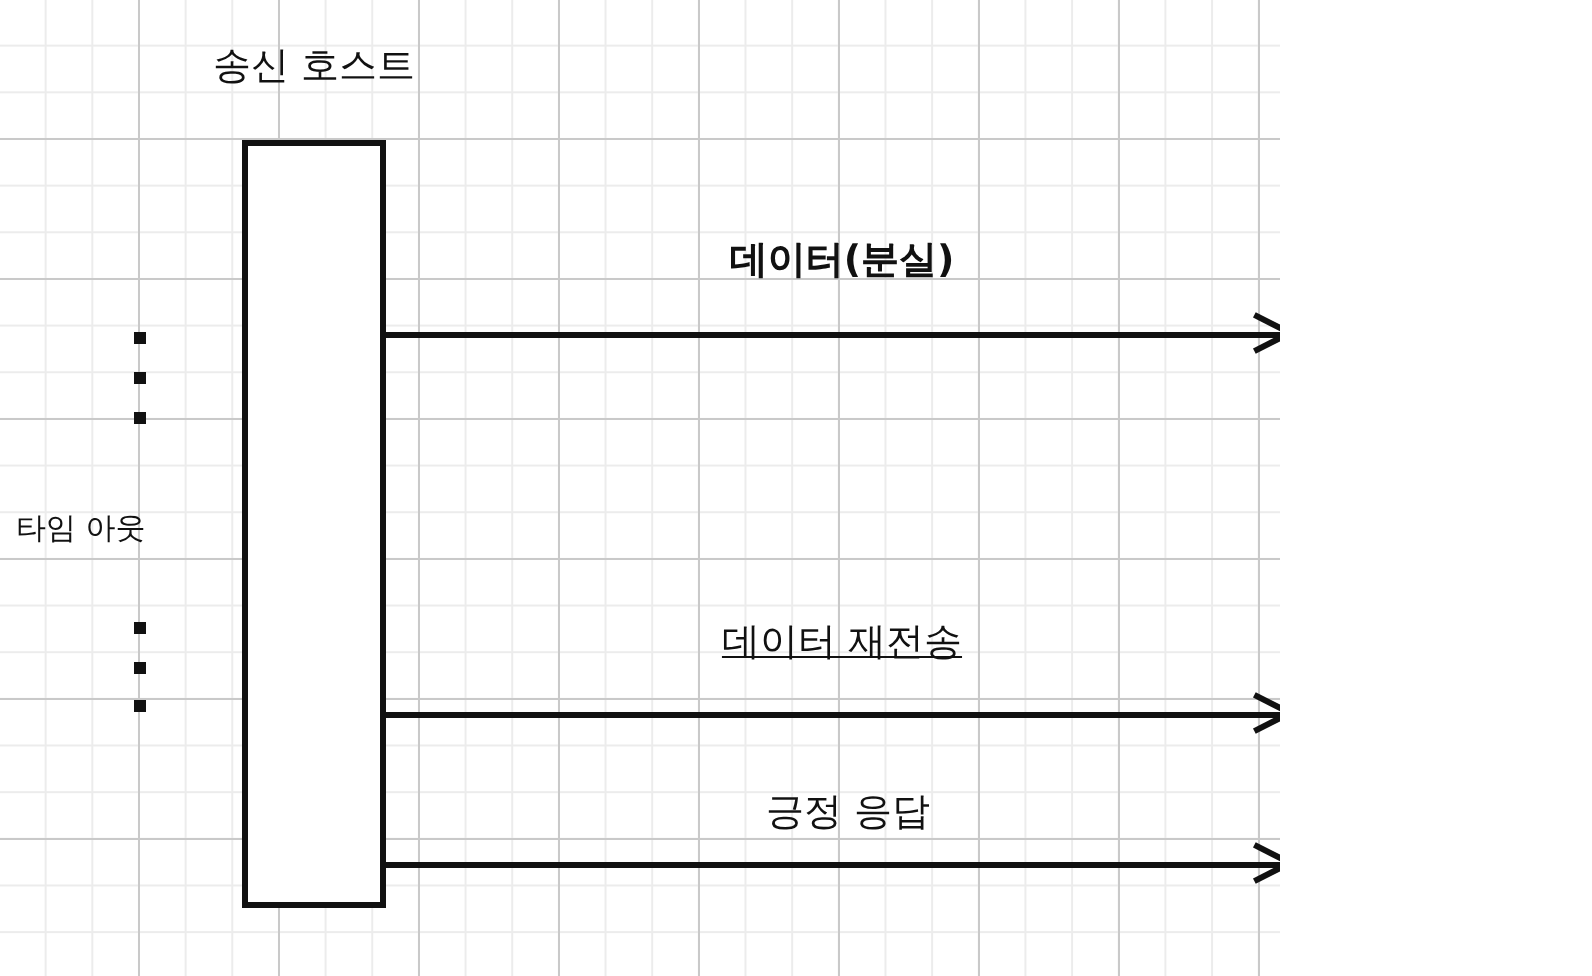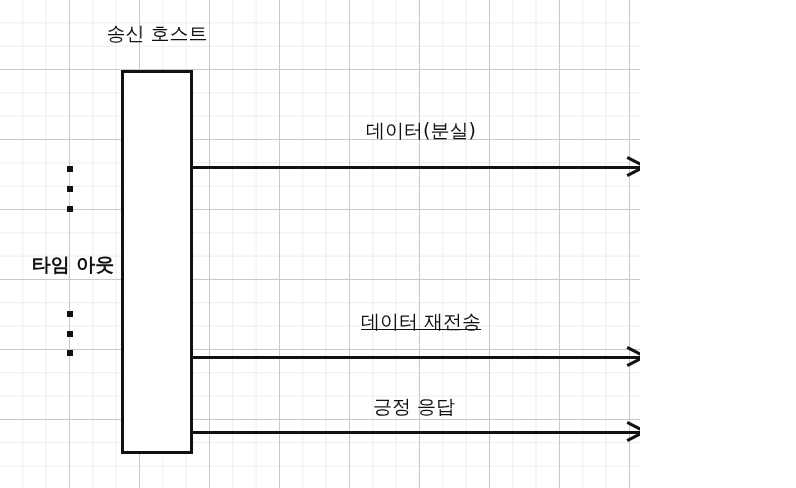--- a/index.html
+++ b/index.html
@@ -89,26 +89,24 @@
     top: -1px;
   }
   .arrow .head .barb.down {
     transform: rotate(27deg);
     transform-origin: 100% 50%;
     top: -1px;
   }
 
   .timeout-label {
     position: absolute;
-    font-size: 19px;
+    font-size: 15px;
     line-height: 22px;
     color: #111111;
     white-space: nowrap;
-    text-align: center;
-    font-weight: bold;
   }
 
   .dot {
     position: absolute;
     width: 6px;
     height: 6px;
     background: #111111;
   }
 </style>
 </head>
@@ -126,39 +124,39 @@
   <div class="dot" style="left: 67px; top: 166px;"></div>
   <div class="dot" style="left: 67px; top: 186px;"></div>
   <div class="dot" style="left: 67px; top: 206px;"></div>
 
   <div class="timeout-label" style="left: 8px; top: 253px; width: 130px;">타임 아웃</div>
 
   <div class="dot" style="left: 67px; top: 311px;"></div>
   <div class="dot" style="left: 67px; top: 331px;"></div>
   <div class="dot" style="left: 67px; top: 350px;"></div>
 
-  <div class="msg-label" style="left: 271px; top: 119px; width: 300px;">데이터(분실)</div>
+  <div class="msg-label" style="left: 271px; top: 119px; width: 300px; font-weight: bold;">데이터(분실)</div>
   <div class="arrow" style="left: 193px; top: 166px; width: 452px;">
     <div class="shaft" style="width: 452px;"></div>
     <div class="head" style="left: 452px;">
       <span class="barb up"></span>
       <span class="barb down"></span>
     </div>
   </div>
 
   <div class="msg-label" style="left: 271px; top: 310px; width: 300px; text-decoration: underline;">데이터 재전송</div>
   <div class="arrow" style="left: 193px; top: 356px; width: 452px;">
     <div class="shaft" style="width: 452px;"></div>
     <div class="head" style="left: 452px;">
       <span class="barb up"></span>
       <span class="barb down"></span>
     </div>
   </div>
 
-  <div class="msg-label" style="left: 264px; top: 395px; width: 300px;">긍정 응답</div>
+  <div class="msg-label" style="left: 274px; top: 395px; width: 300px;">긍정 응답</div>
   <div class="arrow" style="left: 193px; top: 431px; width: 452px;">
     <div class="shaft" style="width: 452px;"></div>
     <div class="head" style="left: 452px;">
       <span class="barb up"></span>
       <span class="barb down"></span>
     </div>
   </div>
 
 </div>
 

